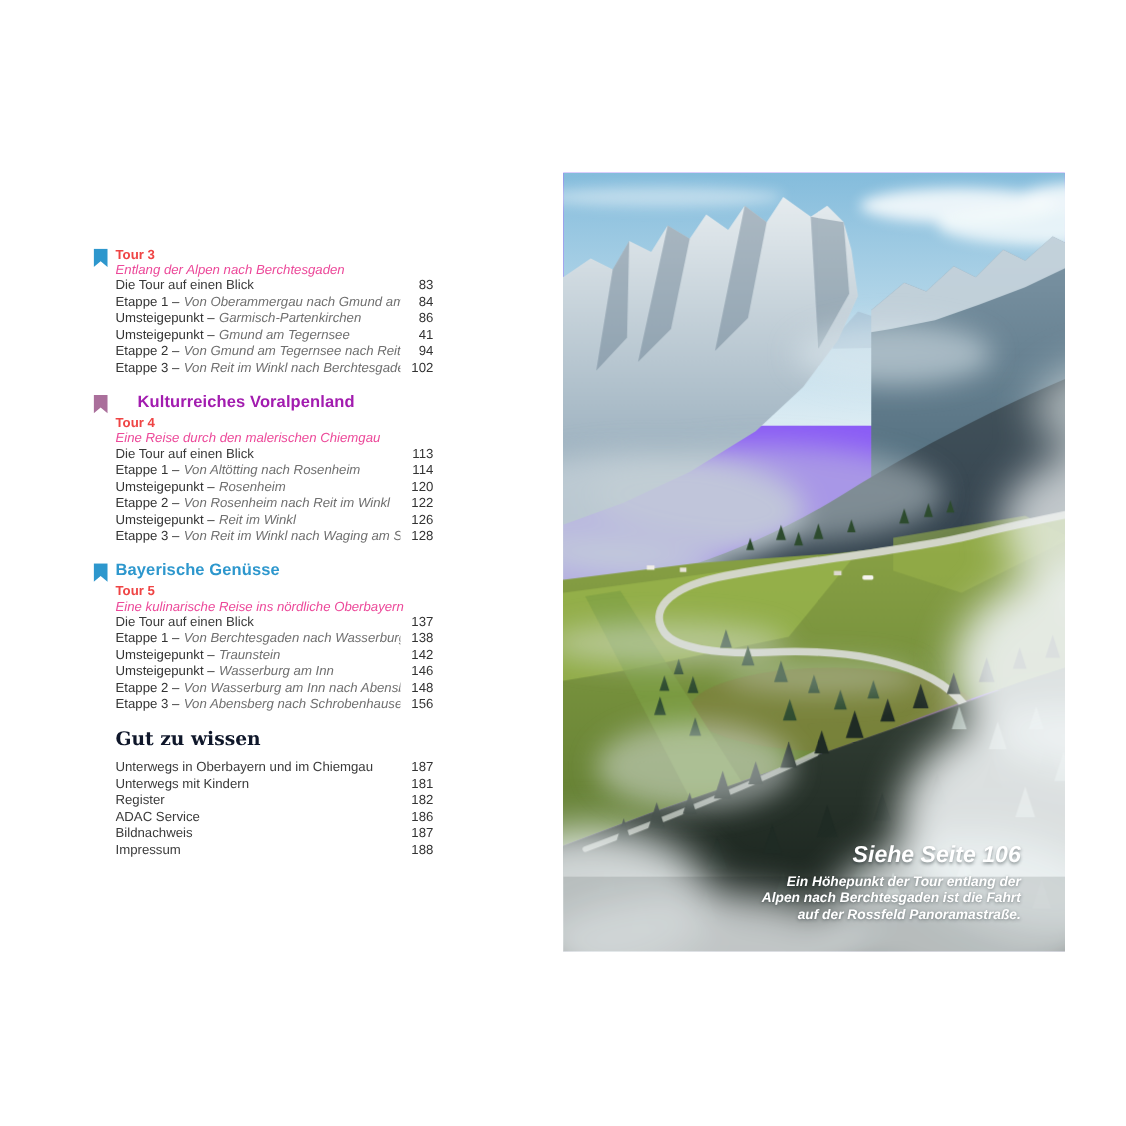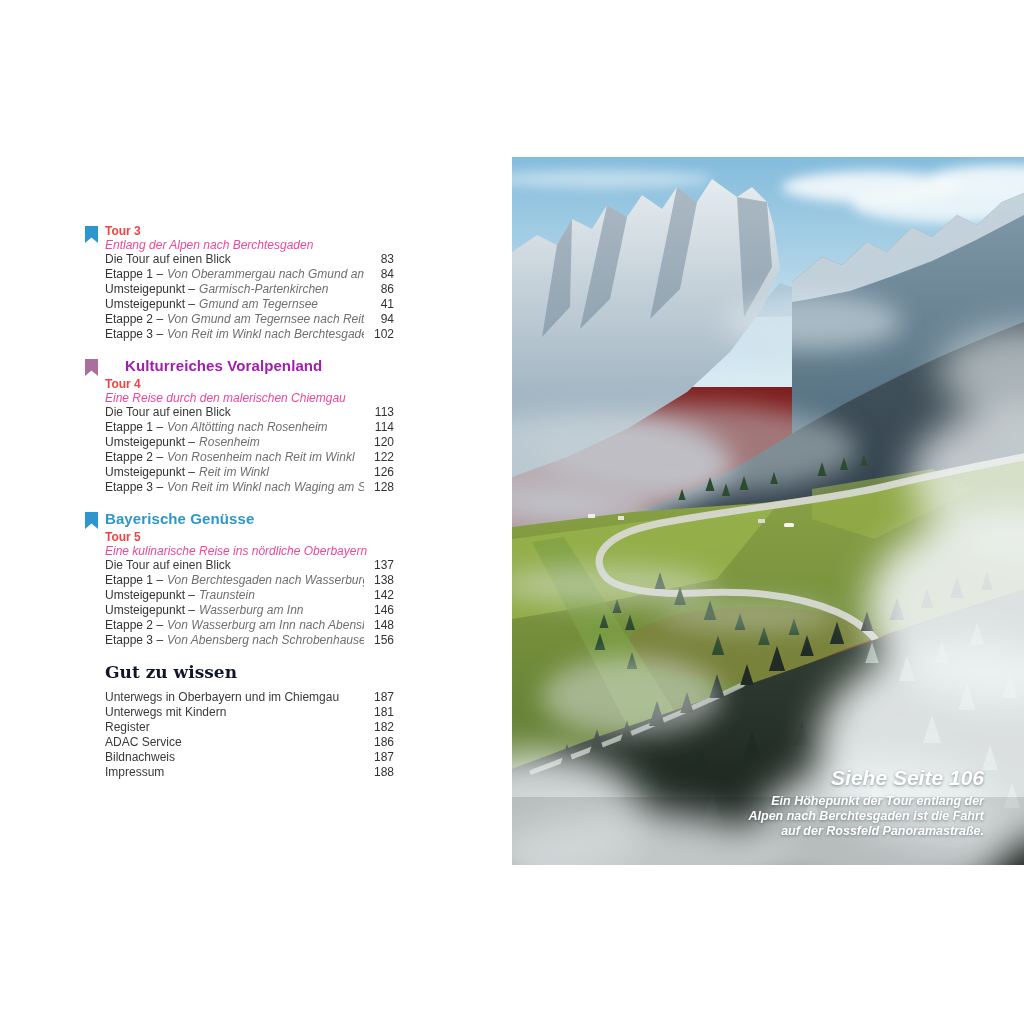--- a/index.html
+++ b/index.html
@@ -25,22 +25,22 @@
   .prefix.plain{font-weight:normal;color:#3a3a3a;}
   .rest{font-style:italic;color:#6f6f6f;margin-left:4px;}
   .page{min-width:30px;text-align:right;color:#333;}
   .extra-title{
     font-family:"DejaVu Serif","Liberation Serif",serif;
     font-size:17px;line-height:19px;font-weight:bold;color:#0f172a;
     margin:4px 0 8px 0;
   }
   
   .photo{
-    position:absolute;left:512px;top:157px;width:512px;height:708px;
-    overflow:hidden;background:#7f1d1d;
+    position:absolute;left:512px;top:157px;width:456px;height:708px;
+    overflow:hidden;background:#8b5cf6;
   }
   .photo svg{display:block;}
   .photo-caption{
     position:absolute;right:40px;bottom:26px;width:240px;
     text-align:right;color:#ffffff;
     text-shadow:0 1px 3px rgba(20,30,35,.45);
   }
   .photo-caption .callout{
     font-size:21px;line-height:24px;font-weight:bold;font-style:italic;
     margin-bottom:4px;

